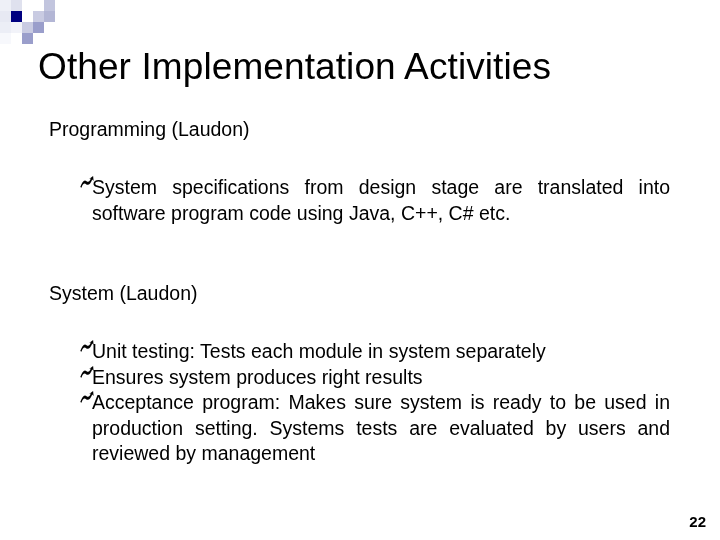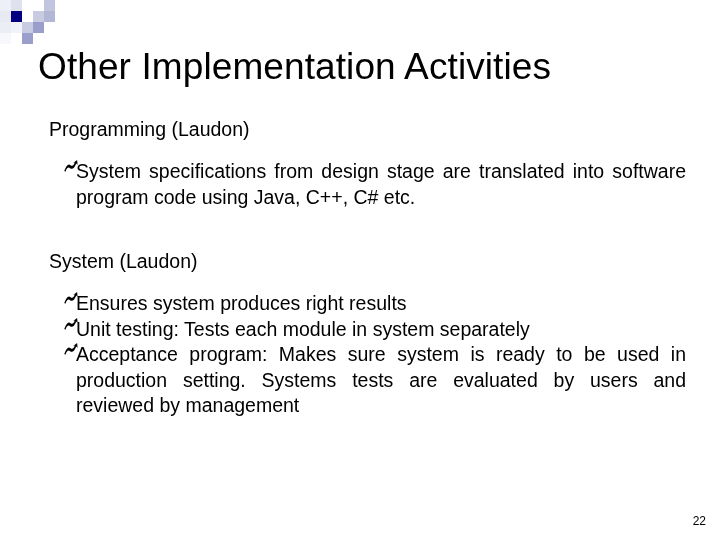--- a/index.html
+++ b/index.html
@@ -77,21 +77,21 @@
 
   .section-head {
     font-size: 19.5px;
     line-height: 25px;
     margin: 11px;
     padding: 0;
   }
 
   .bullet-list {
     list-style: none;
-    margin: 0;
+    margin: 16px;
     padding: 0;
   }
   .bullet-row {
     position: relative;
     padding-left: 38px;
     font-size: 19.5px;
     line-height: 25.5px;
     margin: 0;
   }
   .bullet-row.justified {
@@ -111,23 +111,24 @@
   .bullet-glyph svg { display: block; }
 
   .gap-sm { height: 6px; }
   .gap-md { height: 28px; }
 
   
   .page-num {
     position: absolute;
     right: 14px;
     bottom: 12px;
-    font-size: 12px;
+    font-size: 15px;
     color: #000000;
     line-height: 13px;
+    font-weight: bold;
   }
 </style>
 </head>
 <body>
 
 <div id="slide">
 
   <div class="deco-layer">
     <div class="sq" style="left:0px;  top:0px;  width:11px; height:11px; background:#eef0f7;"></div>
     <div class="sq" style="left:11px; top:0px;  width:11px; height:11px; background:#dfe1ee;"></div>
@@ -190,30 +191,30 @@
       <div class="section-head">System (Laudon)</div>
       <div class="gap-sm"></div>
       <ul class="bullet-list">
 
         <li class="bullet-row">
           <span class="bullet-glyph">
             <svg viewBox="0 0 20 20" width="17" height="17" aria-hidden="true">
               <path d="M1.5 14.2 C3.4 9.2, 5.0 6.4, 7.0 6.4 C8.6 6.4, 9.3 8.0, 10.6 8.0 C11.9 8.0, 12.9 6.6, 14.0 4.2 L11.9 4.6 L16.6 1.2 L17.2 7.0 L15.6 5.3 C13.9 9.4, 12.3 11.6, 10.3 11.6 C8.7 11.6, 7.9 10.0, 6.7 10.0 C5.3 10.0, 4.1 11.6, 2.9 15.0 Z" fill="#000000"></path>
             </svg>
           </span>
+          <span class="txt">Unit testing: Tests each module in system separately</span>
+        </li>
+
+        <li class="bullet-row">
+          <span class="bullet-glyph">
+            <svg viewBox="0 0 20 20" width="17" height="17" aria-hidden="true">
+              <path d="M1.5 14.2 C3.4 9.2, 5.0 6.4, 7.0 6.4 C8.6 6.4, 9.3 8.0, 10.6 8.0 C11.9 8.0, 12.9 6.6, 14.0 4.2 L11.9 4.6 L16.6 1.2 L17.2 7.0 L15.6 5.3 C13.9 9.4, 12.3 11.6, 10.3 11.6 C8.7 11.6, 7.9 10.0, 6.7 10.0 C5.3 10.0, 4.1 11.6, 2.9 15.0 Z" fill="#000000"></path>
+            </svg>
+          </span>
           <span class="txt">Ensures system produces right results</span>
-        </li>
-
-        <li class="bullet-row">
-          <span class="bullet-glyph">
-            <svg viewBox="0 0 20 20" width="17" height="17" aria-hidden="true">
-              <path d="M1.5 14.2 C3.4 9.2, 5.0 6.4, 7.0 6.4 C8.6 6.4, 9.3 8.0, 10.6 8.0 C11.9 8.0, 12.9 6.6, 14.0 4.2 L11.9 4.6 L16.6 1.2 L17.2 7.0 L15.6 5.3 C13.9 9.4, 12.3 11.6, 10.3 11.6 C8.7 11.6, 7.9 10.0, 6.7 10.0 C5.3 10.0, 4.1 11.6, 2.9 15.0 Z" fill="#000000"></path>
-            </svg>
-          </span>
-          <span class="txt">Unit testing: Tests each module in system separately</span>
         </li>
 
 
         <li class="bullet-row justified">
           <span class="bullet-glyph">
             <svg viewBox="0 0 20 20" width="17" height="17" aria-hidden="true">
               <path d="M1.5 14.2 C3.4 9.2, 5.0 6.4, 7.0 6.4 C8.6 6.4, 9.3 8.0, 10.6 8.0 C11.9 8.0, 12.9 6.6, 14.0 4.2 L11.9 4.6 L16.6 1.2 L17.2 7.0 L15.6 5.3 C13.9 9.4, 12.3 11.6, 10.3 11.6 C8.7 11.6, 7.9 10.0, 6.7 10.0 C5.3 10.0, 4.1 11.6, 2.9 15.0 Z" fill="#000000"></path>
             </svg>
           </span>
           <span class="txt">Acceptance program: Makes sure system is ready to be used in production setting. Systems tests are evaluated by users and reviewed by management</span>

